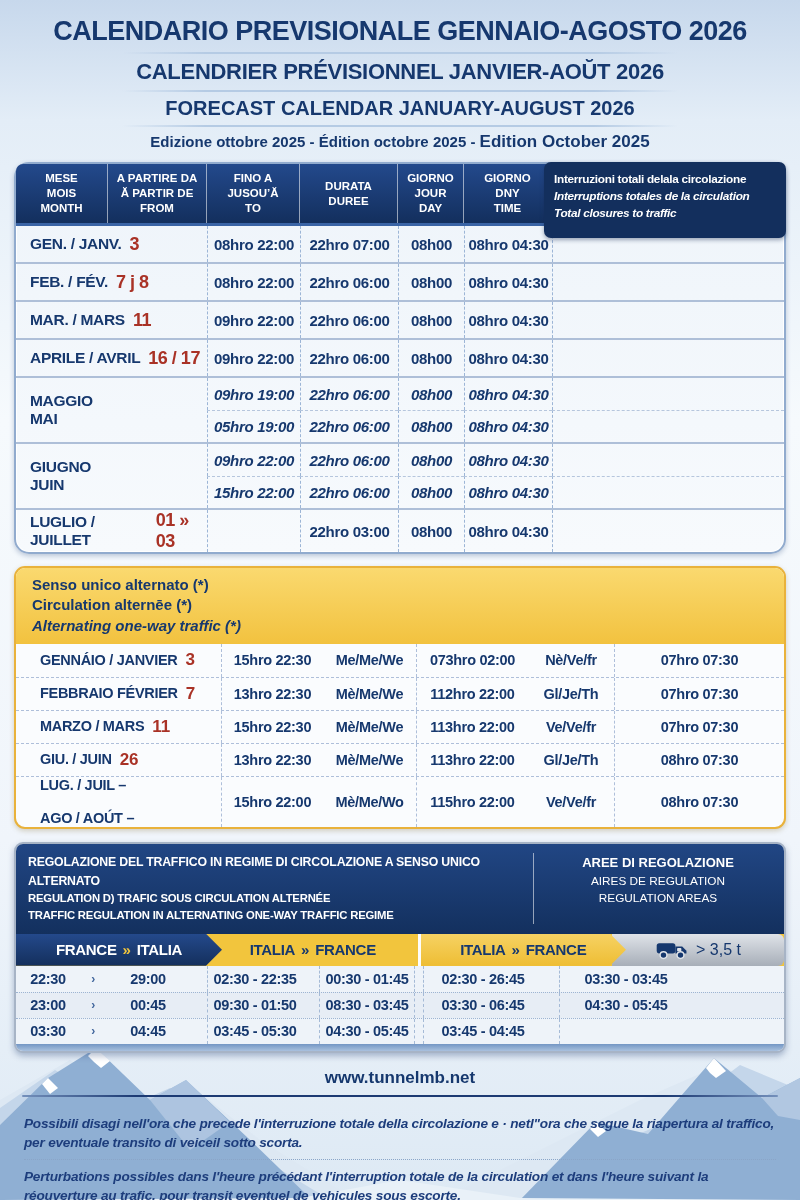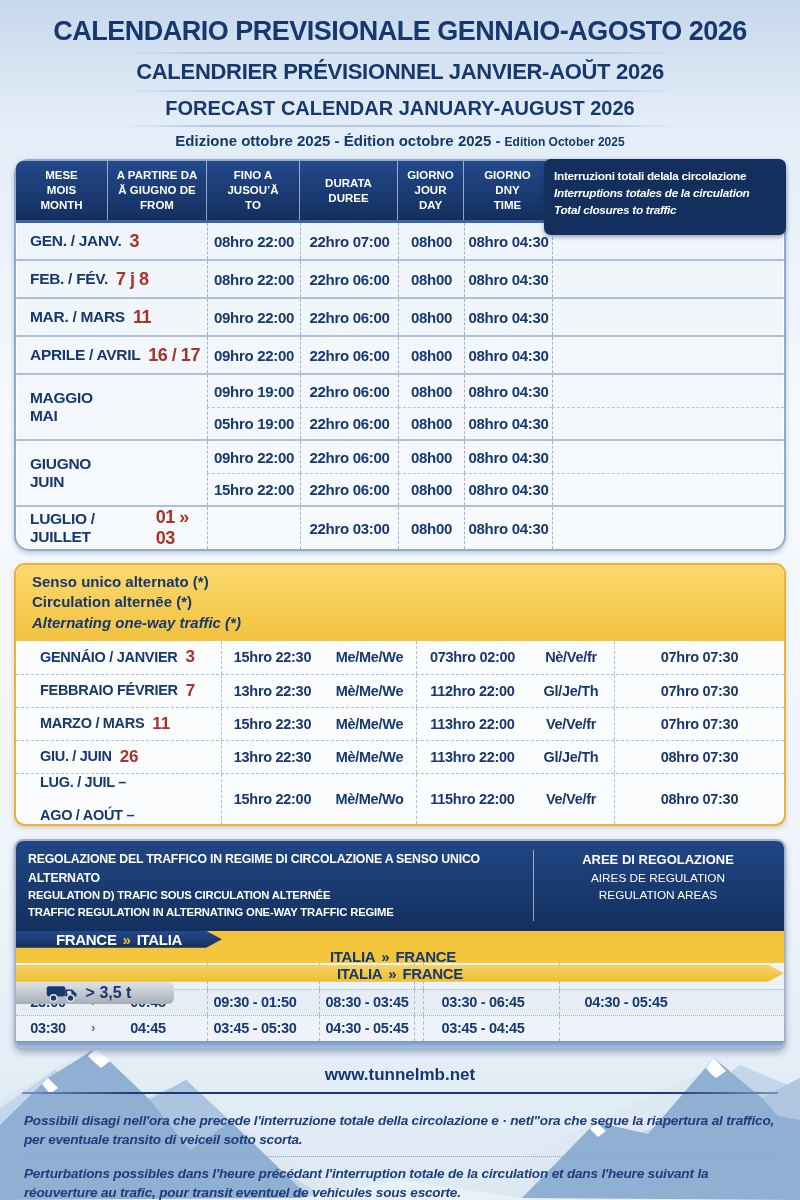--- a/index.html
+++ b/index.html
@@ -12,21 +12,21 @@
   .mountains { position:absolute; left:0; bottom:0; width:800px; height:170px; z-index:1; }
   .content { position:relative; z-index:2; padding:16px 14px 0 14px; }
 
   
   .titles { text-align:center; }
   .t1 { font-size:27px; font-weight:bold; letter-spacing:-0.5px; color:#16386e; }
   .t2 { font-size:22px; font-weight:bold; letter-spacing:-0.3px; }
   .t3 { font-size:20px; font-weight:bold; }
   .trule { height:2px; width:72%; margin:5px auto; background:linear-gradient(90deg,transparent,#b5cbe4 15%,#b5cbe4 85%,transparent); }
   .edition { font-size:15px; font-weight:bold; margin-top:4px; }
-  .edition .small { font-size:12px; }
+  .edition .small { font-size:17px; }
 
   
   .mtable { position:relative; margin-top:10px; border:2px solid #91abce; border-radius:15px;
             background:linear-gradient(180deg,#eef4fa,#f7fafd); box-shadow:0 2px 5px rgba(50,80,130,.3), inset 0 0 0 1px #fff; }
   .mhead { display:grid; grid-template-columns:92px 99px 93px 98px 66px 88px 1fr; height:62px;
            background:linear-gradient(180deg,#23498c,#132f5d); border-radius:7px 7px 0 0; border-bottom:3px solid #3a64a5;}
   .hc { display:flex; flex-direction:column; justify-content:center; align-items:center; text-align:center;
         color:#fff; font-weight:bold; font-size:11.5px; line-height:1.3; border-right:1px solid rgba(255,255,255,.55); }
   .hc:last-child { border-right:none; }
   .notebox { position:absolute; top:-2px; right:-2px; width:242px; height:76px; background:#132f5d; border-radius:7px;
@@ -35,21 +35,21 @@
   .notebox .i { font-style:italic; font-weight:bold; }
   .mgroup { display:grid; grid-template-columns:191px 93px 98px 66px 88px 1fr; }
   .mgroup + .mgroup { border-top:2px solid #aebfd8; }
   .mcell { display:flex; align-items:center; gap:8px; padding-left:14px; }
   .mcell.span2 { grid-row:1 / 3; }
   .mname { font-weight:bold; font-size:15.5px; letter-spacing:-0.3px; line-height:1.15; }
   .mname .l2 { display:block; }
   .mdates { color:#a93226; font-weight:bold; font-size:18px; letter-spacing:-0.5px; }
   .dcell { display:flex; align-items:center; justify-content:center; border-left:1.5px dashed #9cb5d6;
            font-weight:bold; font-size:15px; letter-spacing:-0.3px; min-height:36px; }
-  .mgroup.two .dcell { min-height:32px; }
+  .mgroup.two .dcell { min-height:32px;font-style:italic; }
   .mgroup.two .sub2 { border-top:1.5px dashed #b6c6dd; }
   .mgroup.last .dcell { min-height:42px; }
 
   
   .ybox { margin-top:12px; border:2.5px solid #e9b23b; border-radius:11px; overflow:hidden;
           background:#fafcfe; box-shadow:0 2px 5px rgba(120,90,20,.25); }
   .yhead { background:linear-gradient(180deg,#fad96f,#f2c23f); padding:7px 16px 8px; font-weight:bold; font-size:15px; line-height:1.35; }
   .yhead .en { font-style:italic; }
   .yrow { display:grid; grid-template-columns:205px 102px 93px 112px 86px 1fr; align-items:center; min-height:33px; }
   .yrow + .yrow { border-top:1.5px dashed #aebfda; }
@@ -64,32 +64,32 @@
   
   .rcontainer { margin-top:13px; border:2px solid #a7b4c6; border-radius:9px; overflow:hidden;
                 box-shadow:0 3px 6px rgba(40,70,120,.35); background:#f1f5fa; }
   .rbanner { display:flex; background:linear-gradient(180deg,#214684,#13305e); color:#fff; padding:9px 12px 10px; }
   .rbanner .bleft { flex:1; padding-right:10px; border-right:1.5px solid rgba(255,255,255,.55); line-height:1.5; }
   .rbanner .bl1 { font-size:12.3px; font-weight:bold; letter-spacing:-0.2px; }
   .rbanner .bl2, .rbanner .bl3 { font-size:11.3px; font-weight:bold; letter-spacing:-0.2px; }
   .rbanner .bright { width:238px; text-align:center; padding-left:10px; line-height:1.5; }
   .rbanner .br1 { font-size:13px; font-weight:bold; }
   .rbanner .br2, .rbanner .br3 { font-size:11.8px; font-weight:normal; }
-  .dirband { display:flex; height:32px; background:#f2c53d; position:relative; align-items:stretch;flex-direction:column; }
+  .dirband { display:flex; height:32px; background:#f2c53d; position:relative; align-items:stretch; }
   .seg { display:flex; align-items:center; justify-content:center; font-weight:bold; font-size:15px; letter-spacing:-0.3px; }
   .seg .chev { margin:0 6px; }
   .seg-navy { width:206px; background:linear-gradient(180deg,#24498b,#142f5c); color:#fff;
               clip-path:polygon(0 0, calc(100% - 16px) 0, 100% 50%, calc(100% - 16px) 100%, 0 100%); z-index:2; }
   .seg-navy .chev { color:#f2c53d; }
   .seg-y1 { flex:1.02; color:#16386e; margin-left:-14px; }
   .seg-gap { width:3px; background:#fdfdfb; }
   .seg-y2 { flex:1; color:#16386e; background:linear-gradient(180deg,#f6d263,#eebd33);
             clip-path:polygon(0 0, calc(100% - 16px) 0, 100% 50%, calc(100% - 16px) 100%, 0 100%); z-index:2; }
   .seg-silver { width:172px; margin-left:-14px; background:linear-gradient(180deg,#dfe3e8,#a7aeb8); color:#16386e;
-                display:flex; align-items:center; justify-content:center; gap:7px; font-weight:bold; font-size:16px;
+                display:flex; align-items:center; justify-content:center; gap:7px; font-weight:normal; font-size:16px;
                 border-radius:0 6px 6px 0; }
   .rrow { display:grid; grid-template-columns:64px 26px 84px 112px 112px 10px 118px 150px 1fr; align-items:center; height:26px;
           font-weight:bold; font-size:14.5px; letter-spacing:-0.3px; }
   .rrow:nth-child(odd) { background:#eef3f9; }
   .rrow:nth-child(even) { background:#e7edf5; }
   .rrow + .rrow { border-top:1px dotted #9db4d2; }
   .rc { text-align:center; align-self:stretch; display:flex; align-items:center; justify-content:center; }
   .rc.bl { border-left:1.5px dashed #a5bad6;margin-left:17px; }
   .rc.gap { border-left:1.5px dashed #a5bad6; border-right:1.5px dashed #a5bad6; }
   .rarrow { font-size:12px; color:#41659c; }
@@ -133,21 +133,21 @@
 
   <div class="mtable">
     <div class="mhead">
       <div class="hc">
         <span>MESE</span>
         <span>MOIS</span>
         <span>MONTH</span>
       </div>
       <div class="hc">
         <span>A PARTIRE DA</span>
-        <span>Ă GIUGNO DE</span>
+        <span>Ă PARTIR DE</span>
         <span>FROM</span>
       </div>
       <div class="hc">
         <span>FINO A</span>
         <span>JUSOUʼĂ</span>
         <span>TO</span>
       </div>
       <div class="hc">
         <span>DURATA</span>
         <span>DUREE</span>

